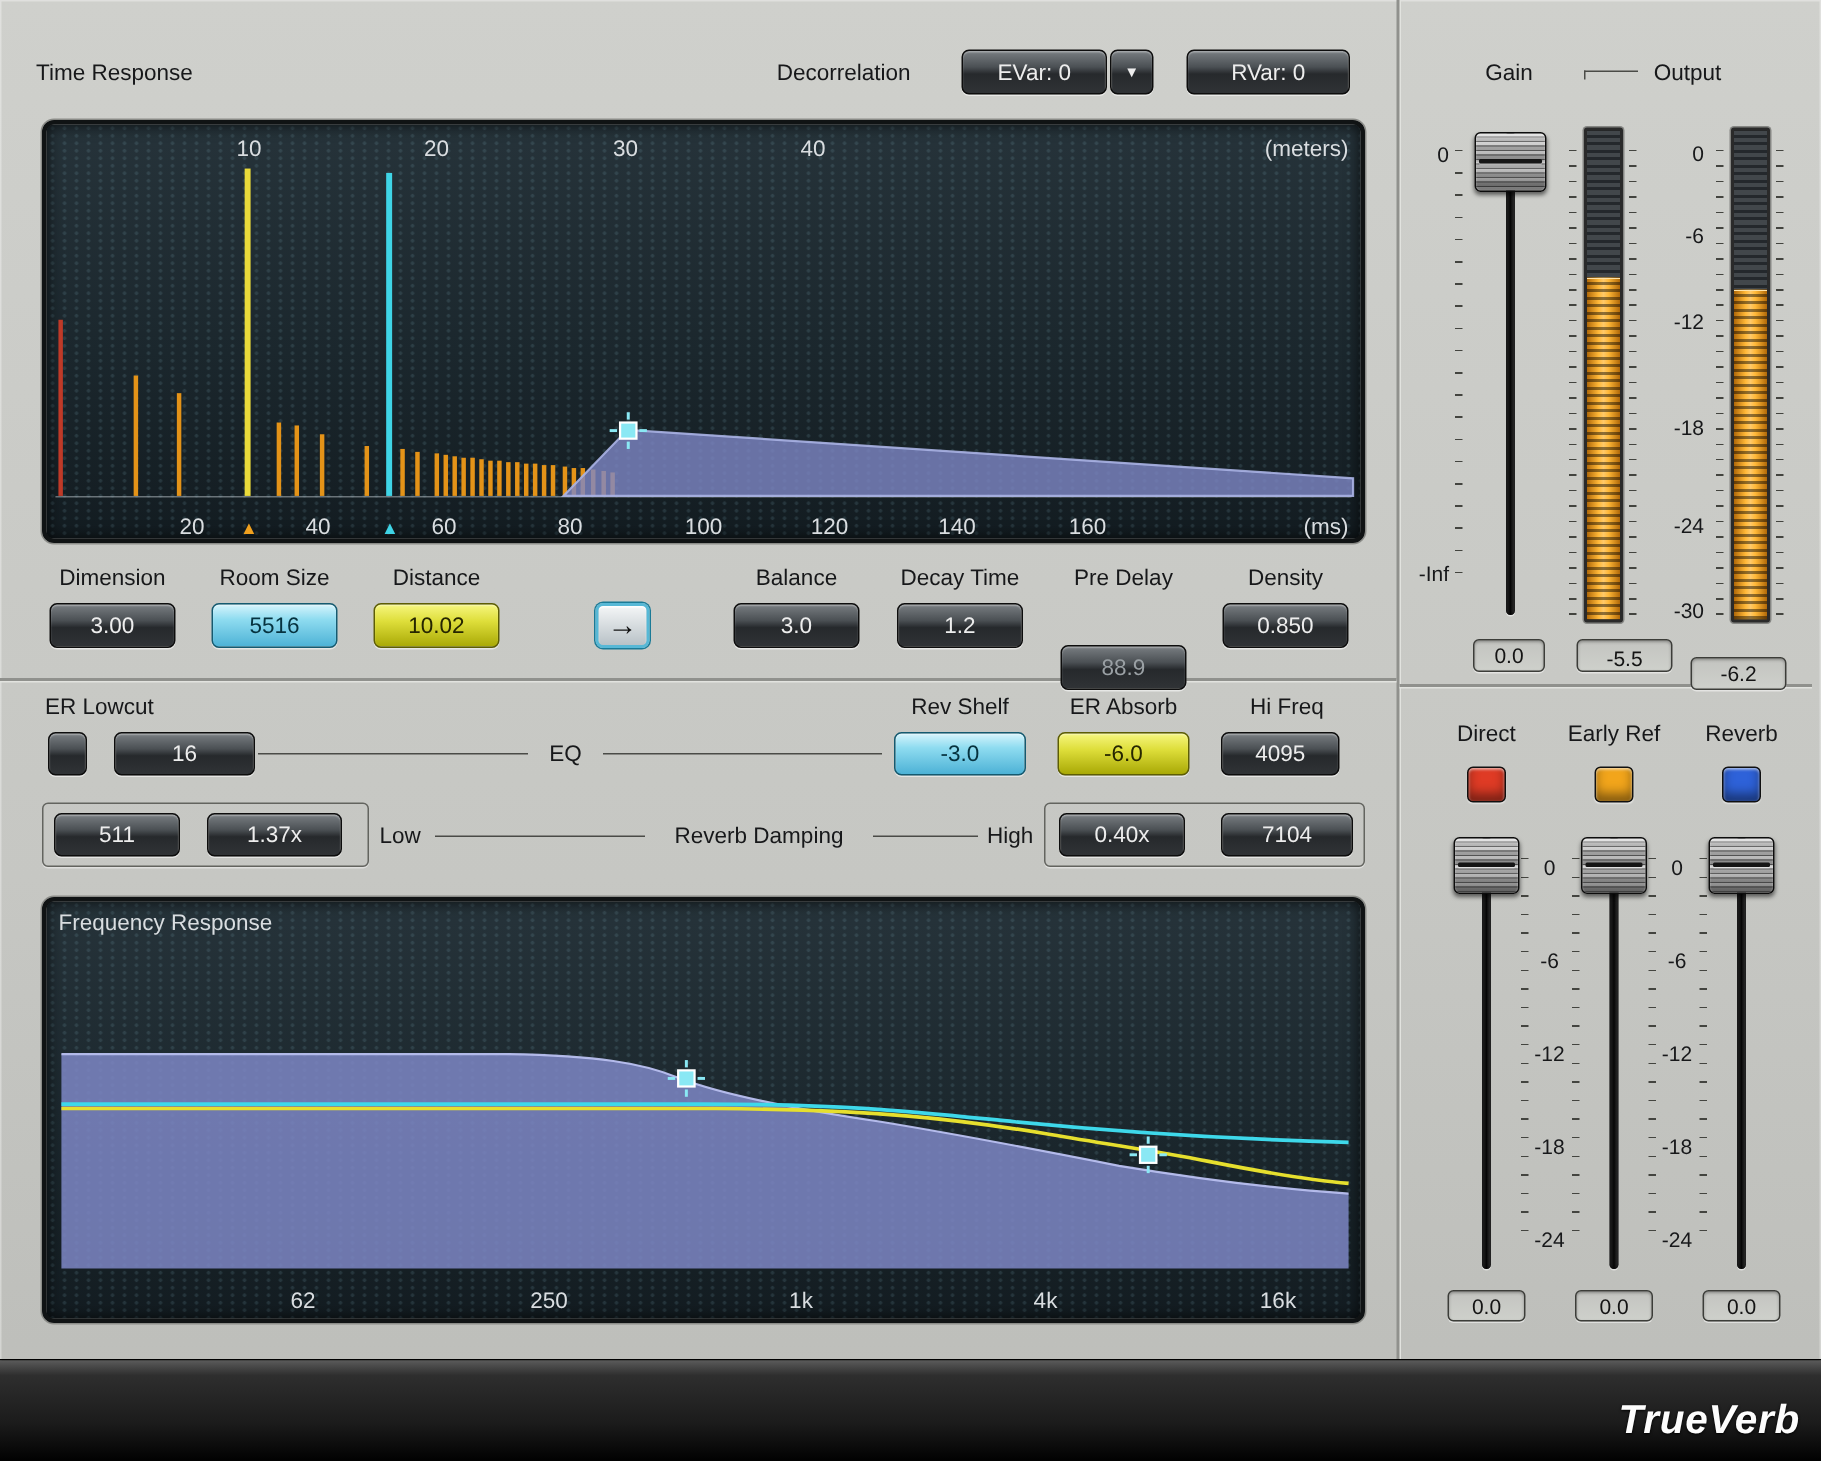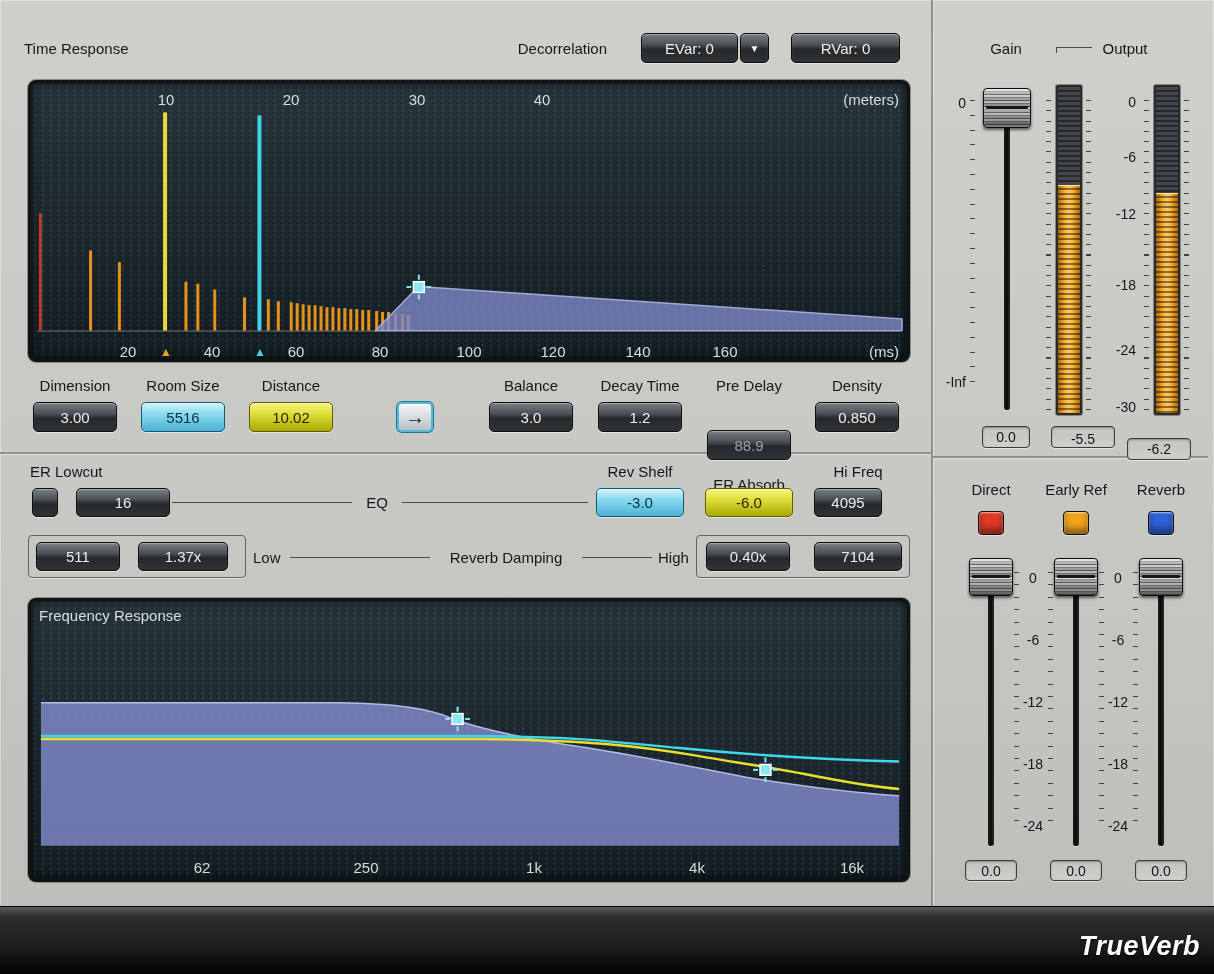--- a/index.html
+++ b/index.html
@@ -160,26 +160,26 @@
   <div class="btn-dark" style="left:64px;top:488px;width:94px;height:29px;margin-left:12px;">
       <span>16</span>
     </div>
   <div class="hline" style="left:172px;top:502px;width:180px;"></div>
   <span class="lbl center" style="left:355px;top:494px;width:44px;">EQ</span>
   <div class="hline" style="left:402px;top:502px;width:186px;"></div>
   <span class="lbl center" style="left:586px;top:463px;width:108px;">Rev Shelf</span>
   <div class="btn-dark btn-cyan" style="left:596px;top:488px;width:88px;height:29px;">
       <span>-3.0</span>
     </div>
-  <span class="lbl center" style="left:695px;top:476px;width:108px;">ER Absorb</span>
+  <span class="lbl center" style="left:695px;top:463px;width:108px;">ER Absorb</span>
   <div class="btn-dark btn-yellow" style="left:705px;top:488px;width:88px;height:29px;">
       <span>-6.0</span>
     </div>
   <span class="lbl center" style="left:804px;top:463px;width:108px;">Hi Freq</span>
-  <div class="btn-dark" style="left:814px;top:488px;width:68px;height:29px;">
+  <div class="btn-dark" style="left:814px;top:488px;width:79px;height:29px;">
       <span>4095</span>
     </div>
 
   <div class="groupbox" style="left:28px;top:535px;width:218px;height:43px;"></div>
   <div class="groupbox" style="left:696px;top:535px;width:214px;height:43px;"></div>
   <div class="btn-dark" style="left:36px;top:542px;width:84px;height:29px;">
       <span>511</span>
     </div>
   <div class="btn-dark" style="left:138px;top:542px;width:90px;height:29px;">
       <span>1.37x</span>

